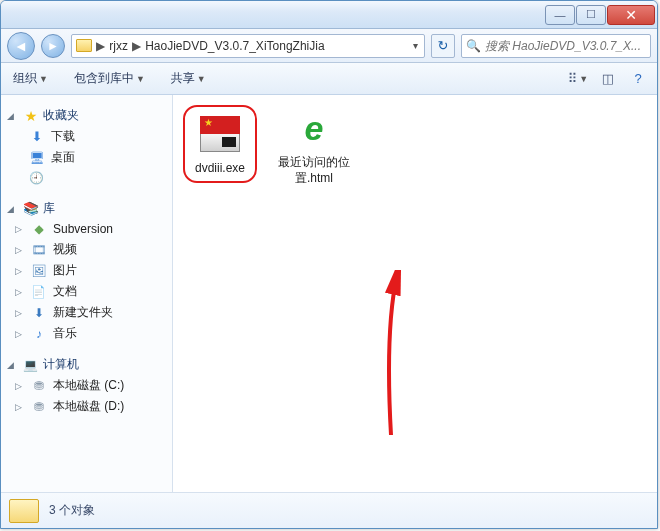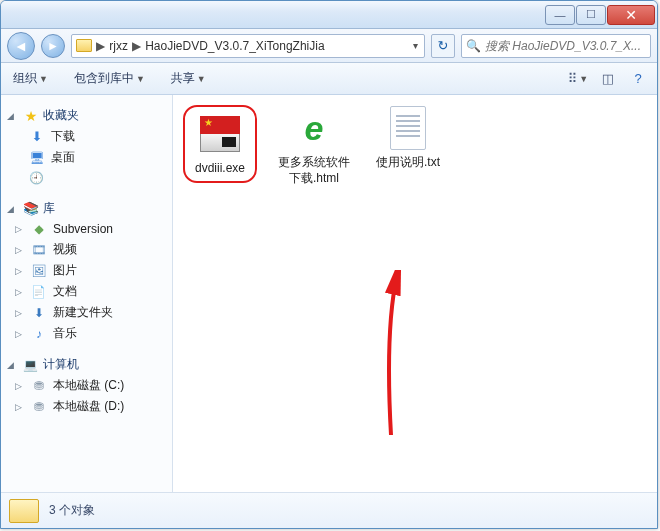--- a/index.html
+++ b/index.html
@@ -226,29 +226,23 @@
               <div class="body"></div>
             </div>
         </div>
         <div class="name">dvdiii.exe</div>
       </div>
 
       <div class="file">
         <div class="thumb">
             <span class="ie-icon">e</span>
           </div>
-        <div class="name">更多系统软件下载.html</div>
-      </div>
-
-      <div class="file">
-        <div class="thumb">
-            <div class="txt-icon"></div>
-          </div>
-        <div class="name">使用说明.txt</div>
-      </div>
+        <div class="name">最近访问的位置.html</div>
+      </div>
+
 
       <svg class="arrow" viewBox="0 0 40 170">
         <defs>
             <marker id="ah" markerWidth="10" markerHeight="10" refX="5" refY="2" orient="auto">
               <path d="M0,0 L10,2 L0,4 Z" fill="#e31b1b"></path>
             </marker>
           </defs>
         <path d="M 8 165 Q 2 60 14 5" stroke="#e31b1b" stroke-width="4" fill="none" marker-end="url(#ah)"></path>
       </svg>
 

